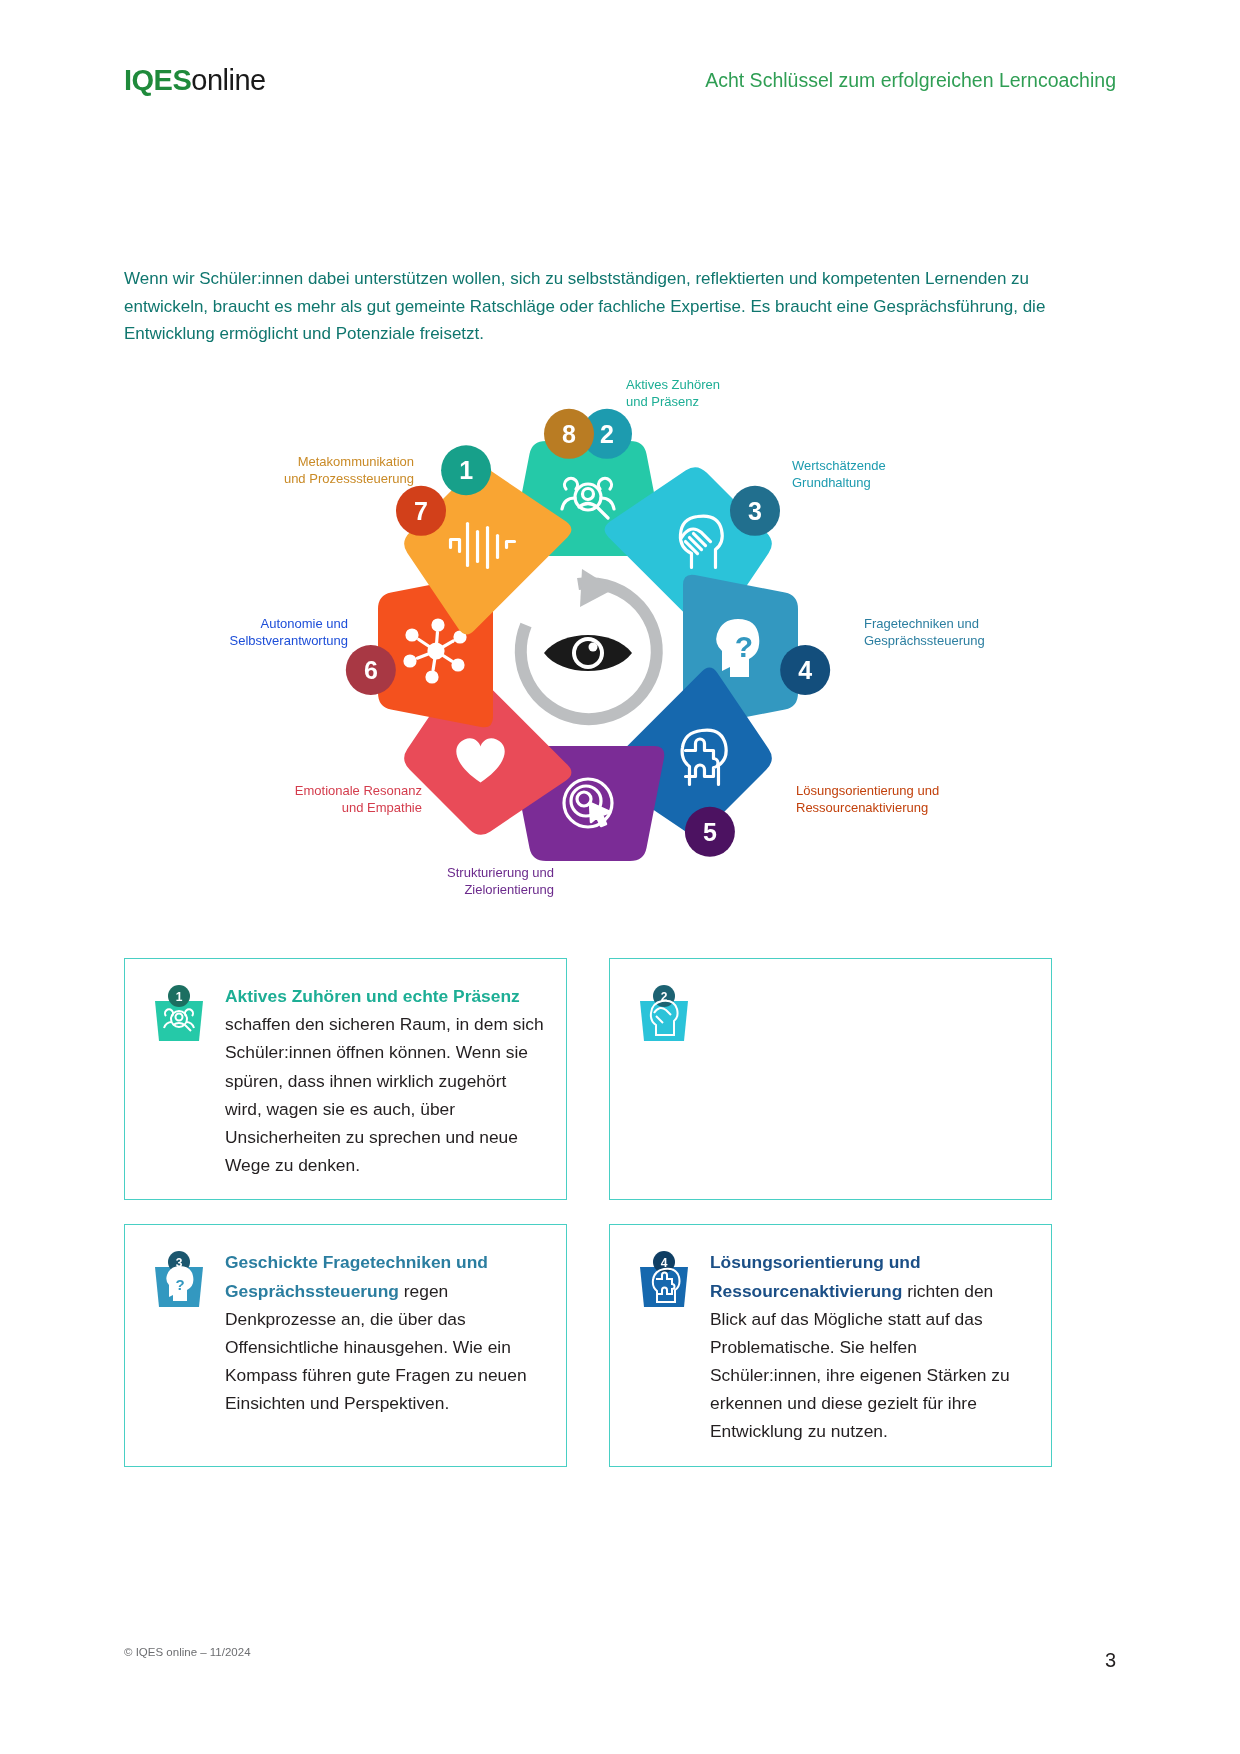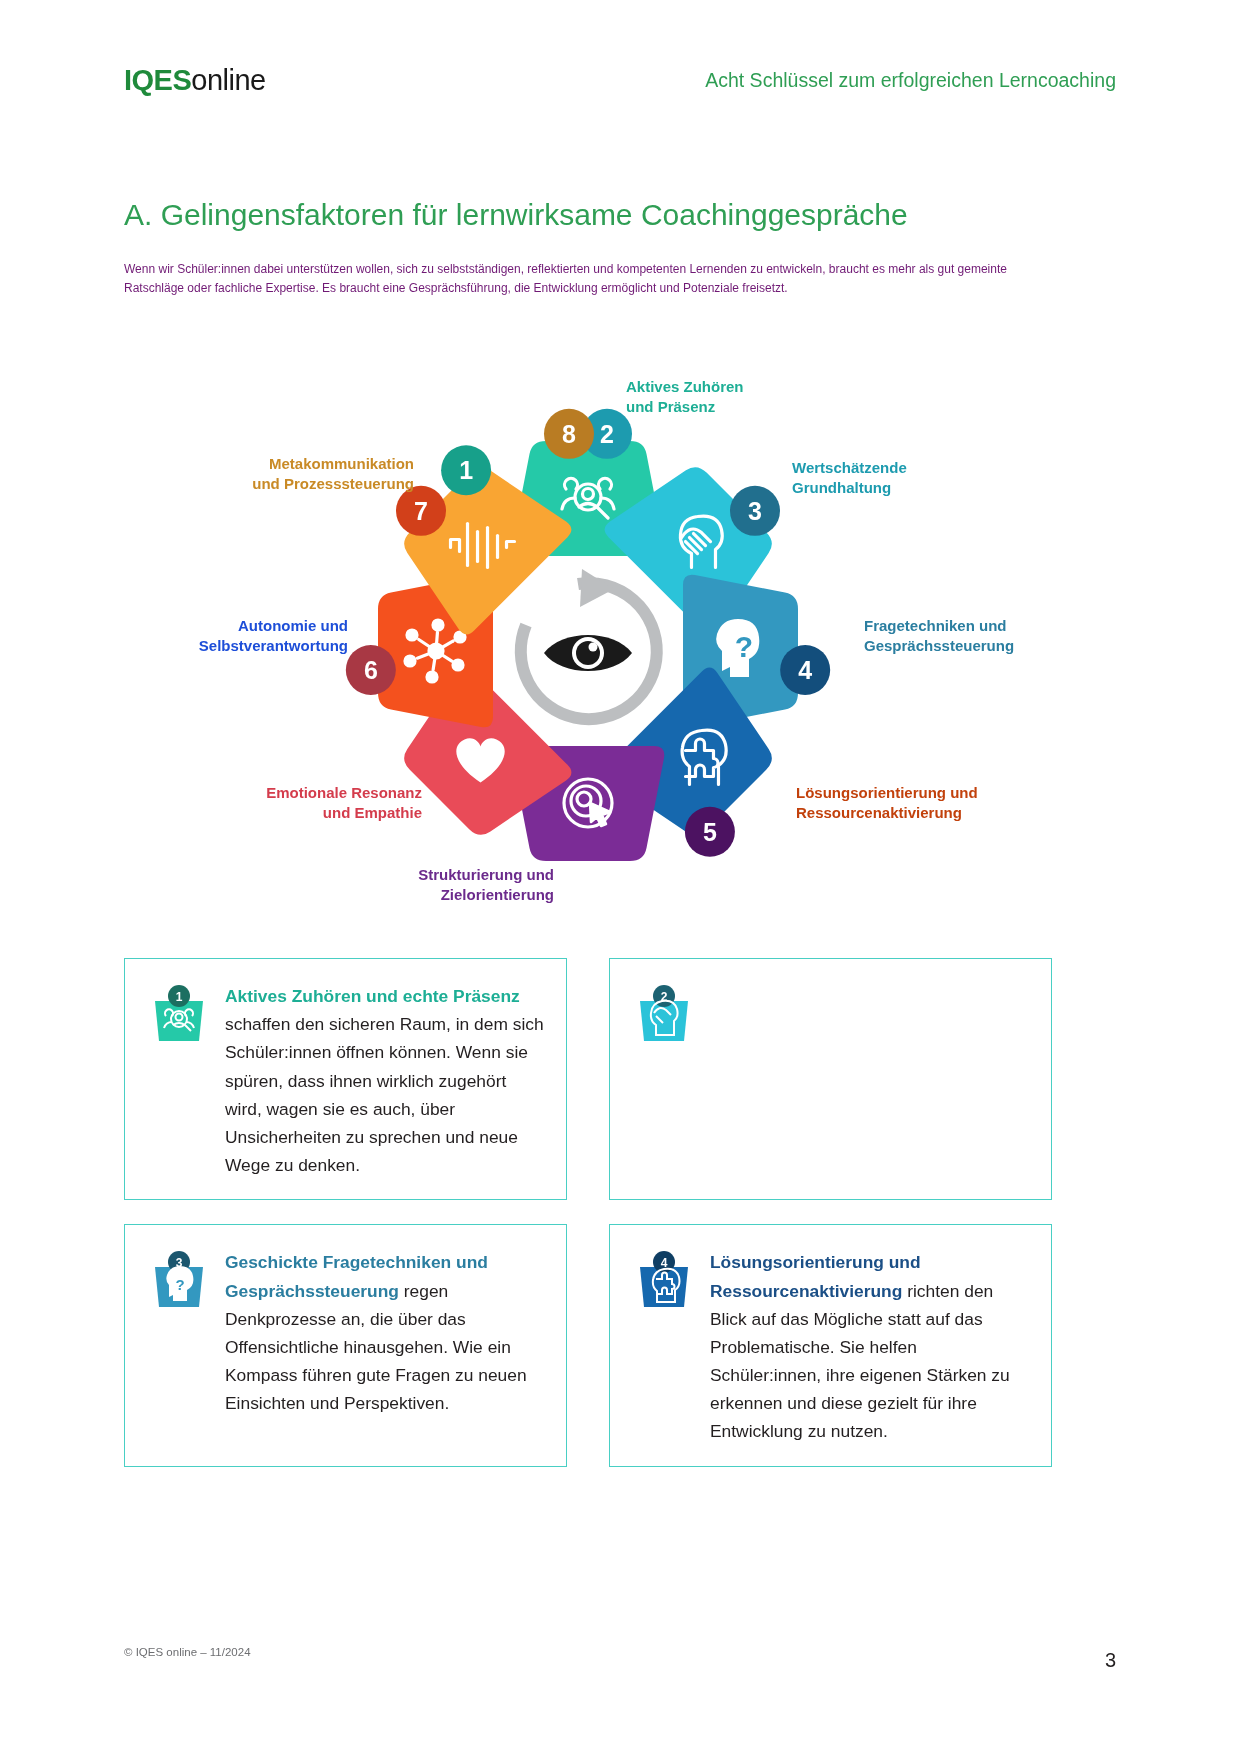--- a/index.html
+++ b/index.html
@@ -63,39 +63,39 @@
     font-size: 30px;
     color: #2f9e54;
     font-weight: 400;
     line-height: 1.25;
   }
   .intro {
     position: absolute;
     top: 248px;
     left: 124px;
     width: 928px;
-    font-size: 12px;
+    font-size: 17px;
     line-height: 1.62;
-    color: #701a75;
+    color: #0f766e;
   }
 
   
   .wheel-wrap {
     position: absolute;
     top: 368px;
     left: 124px;
     width: 928px;
     height: 570px;
   }
   .wheel-svg { position: absolute; top: 0; left: 0; }
 
   .wlabel {
     position: absolute;
-    font-size: 15px;
-    font-weight: 700;
+    font-size: 13px;
+    font-weight: 400;
     line-height: 1.3;
     white-space: nowrap;
   }
   .wlabel.r { text-align: right; }
   .wlabel.l { text-align: left; }
 
   
   .cards {
     position: absolute;
     top: 958px;
@@ -155,21 +155,20 @@
 
 <div class="page">
 
   <div class="header">
     <div class="logo">
       <span class="iqes">IQES</span><span class="online">online</span>
     </div>
     <div class="header-title">Acht Schlüssel zum erfolgreichen Lerncoaching</div>
   </div>
 
-  <h1 class="doc-title">A. Gelingensfaktoren für lernwirksame Coachinggespräche</h1>
 
   <p class="intro">Wenn wir Schüler:innen dabei unterstützen wollen, sich zu selbstständigen, reflektierten und kompetenten Lernenden zu entwickeln, braucht es mehr als gut gemeinte Ratschläge oder fachliche Expertise. Es braucht eine Gesprächsführung, die Entwicklung ermöglicht und Potenziale freisetzt.</p>
 
   <div class="wheel-wrap">
     <svg class="wheel-svg" width="928" height="570" viewBox="0 0 928 570">
       <defs>
 
         <g id="petal">
           <path d="M -62 -196 L 62 -196 L 82 -96 L -82 -96 Z"></path>
         </g>

